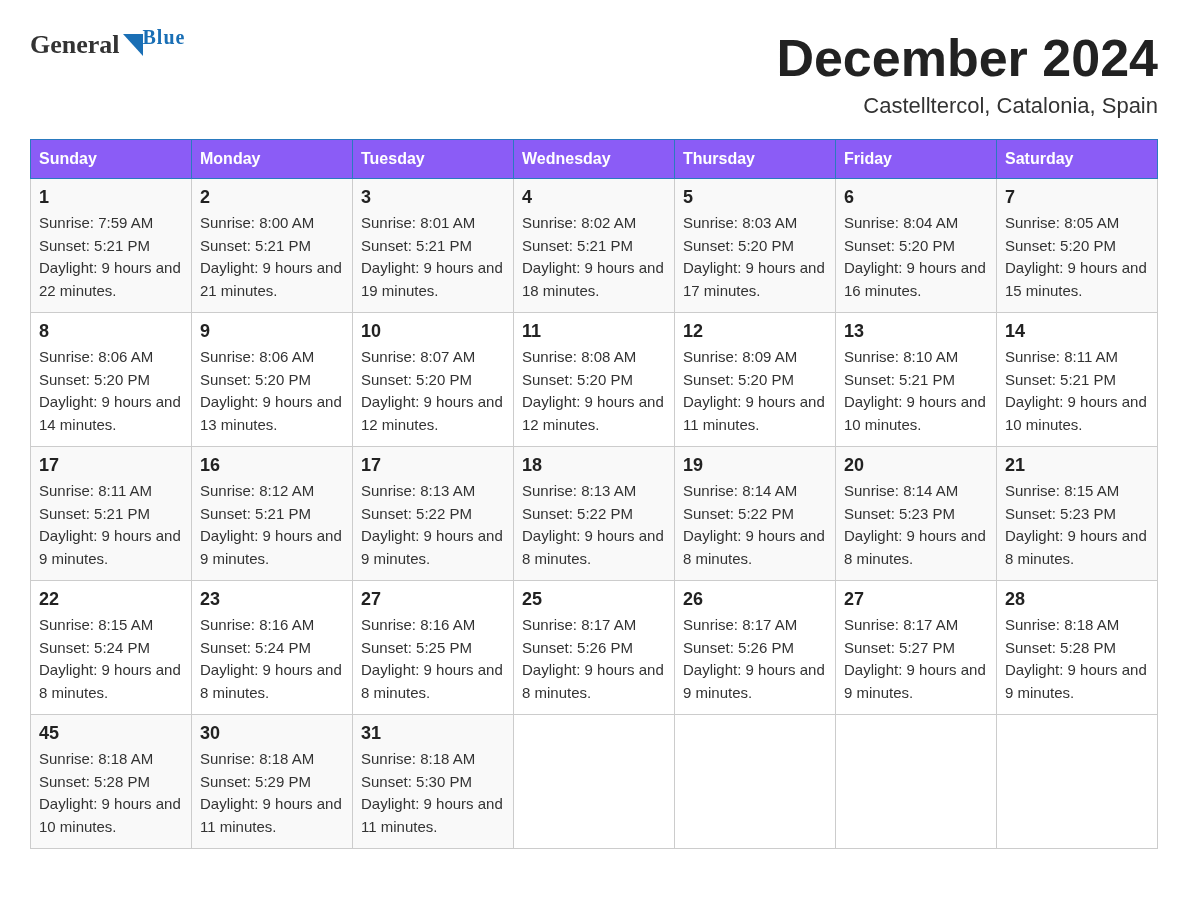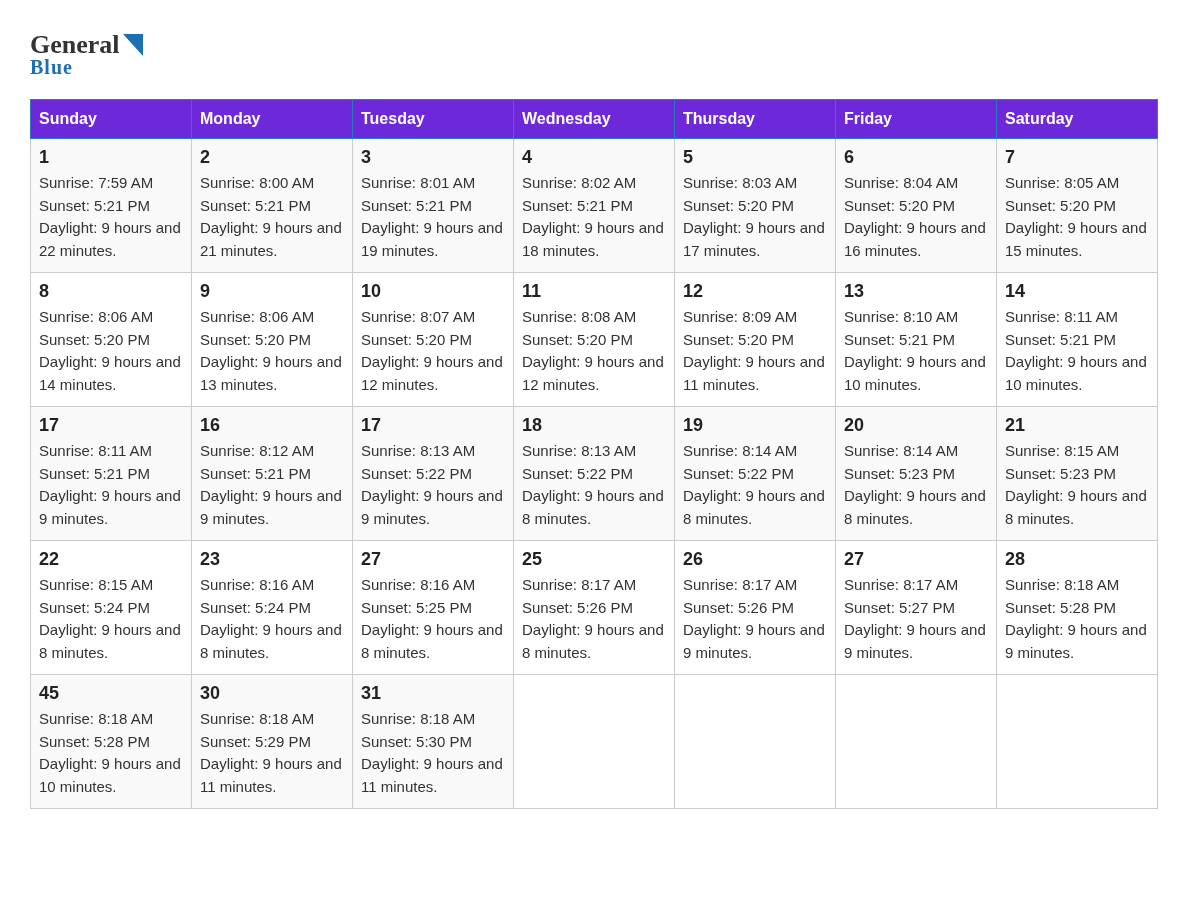--- a/index.html
+++ b/index.html
@@ -11,21 +11,21 @@
       min-height: 918px;
     }
     .header-section {
       display: flex;
       justify-content: space-between;
       align-items: flex-start;
       margin-bottom: 20px;
     }
     .logo-area {
       display: flex;
-      flex-direction: column;
+      flex-direction: row;
       align-items: flex-start;
     }
     .title-area {
       text-align: right;
     }
     .calendar-title {
       font-size: 52px;
       font-weight: bold;
       color: #222;
       line-height: 1.1;
@@ -34,21 +34,21 @@
       font-size: 22px;
       color: #333;
       margin-top: 6px;
     }
     table {
       width: 100%;
       border-collapse: collapse;
       table-layout: fixed;
     }
     thead tr th {
-      background-color: #6d28d9;
+      background-color: #8b5cf6;
       color: #fff;
       padding: 10px 8px;
       text-align: left;
       font-size: 16px;
       font-weight: bold;
       border: 1px solid #2a7abf;
     }
     tbody tr td {
       vertical-align: top;
       padding: 8px 8px 10px 8px;
@@ -104,20 +104,24 @@
   <div class="logo-area">
     <div class="logo-icon-wrap">
       <span class="logo-gb">General</span>
       <div class="logo-flag">
         <svg width="20" height="22" viewBox="0 0 20 22">
           <polygon points="0,0 20,0 20,22" fill="#1a6fb5"></polygon>
         </svg>
       </div>
     </div>
     <div class="sub-logo">Blue</div>
+  </div>
+  <div class="title-area">
+    <div class="calendar-title">December 2024</div>
+    <div class="calendar-subtitle">Castelltercol, Catalonia, Spain</div>
   </div>
 </div>
 
 <table>
   <thead>
     <tr>
       <th>Sunday</th>
       <th>Monday</th>
       <th>Tuesday</th>
       <th>Wednesday</th>

